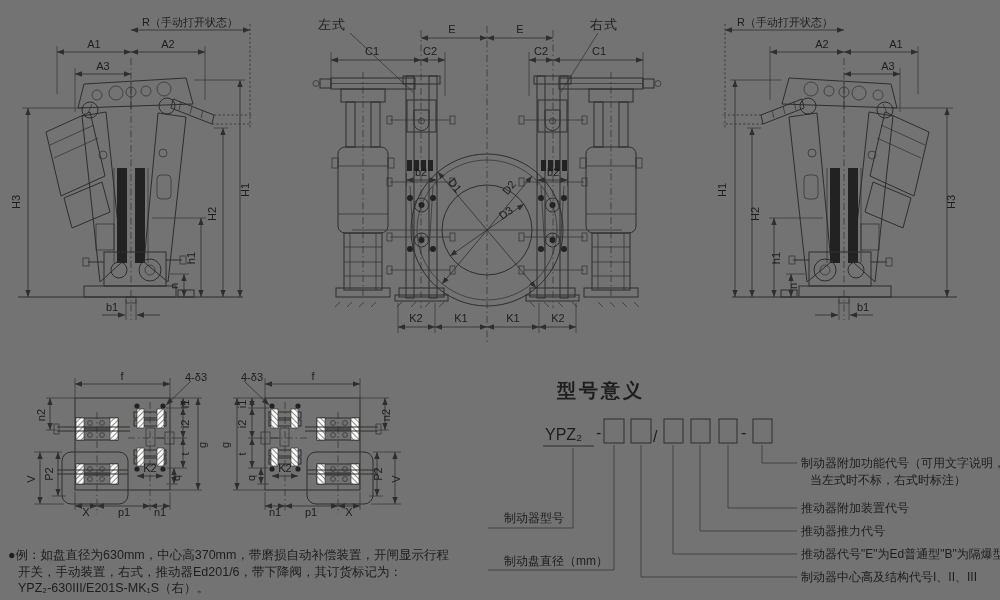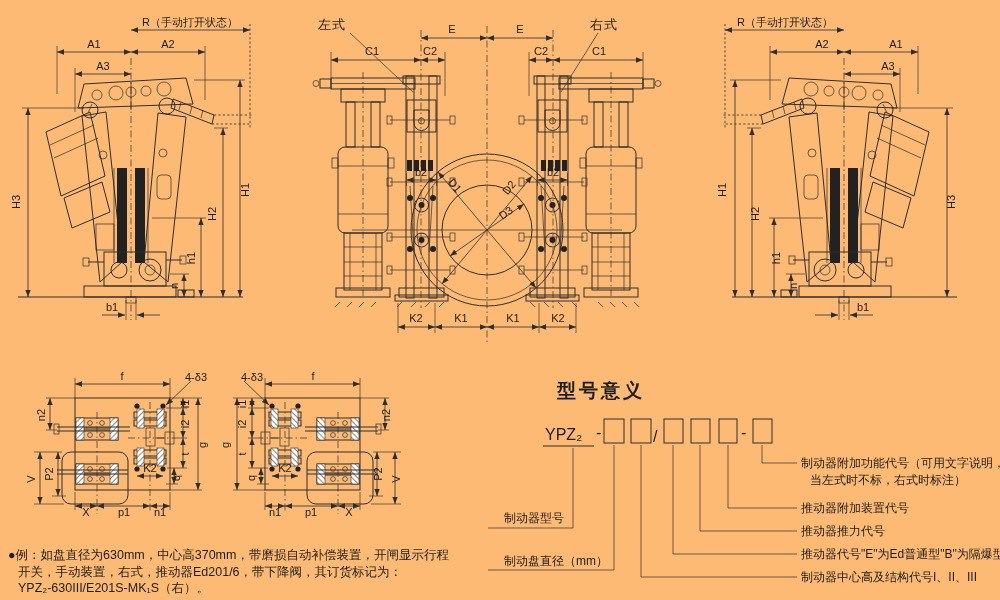--- a/index.html
+++ b/index.html
@@ -1,16 +1,16 @@
 <!DOCTYPE html>
 <html><head>
 <meta charset="utf-8">
 <style>
   html,body{margin:0;padding:0;background:#e8e8e8;}
-  .page{position:relative;width:1000px;height:600px;background:#fdba74;overflow:hidden;
+  .page{position:relative;width:1000px;height:600px;background:#737373;overflow:hidden;
         font-family:"Liberation Sans","DejaVu Sans",sans-serif;}
   svg{display:block;}
   .ln{fill:none;stroke:#2e2e2e;stroke-width:1;}
   .tn{fill:none;stroke:#2e2e2e;stroke-width:.7;}
   .dk{fill:#222;stroke:none;}
   .cl{fill:none;stroke:#2e2e2e;stroke-width:.7;stroke-dasharray:7 3 1.5 3;}
   .dt{fill:none;stroke:#2e2e2e;stroke-width:.8;stroke-dasharray:2.2 2.2;}
   .ext{fill:none;stroke:#2e2e2e;stroke-width:.65;}
   .dim{fill:none;stroke:#2e2e2e;stroke-width:.8;marker-start:url(#ma);marker-end:url(#ma);}
   .dimE{fill:none;stroke:#2e2e2e;stroke-width:.8;marker-end:url(#ma);}

